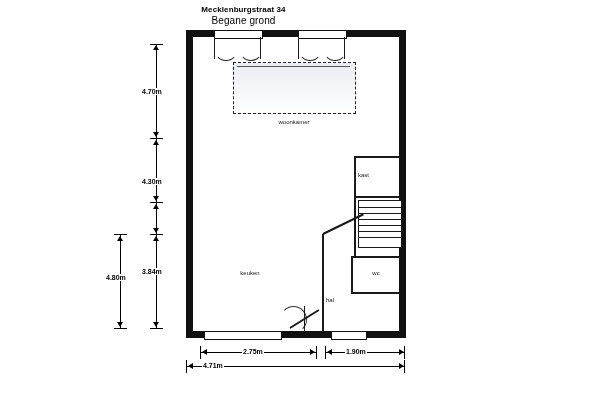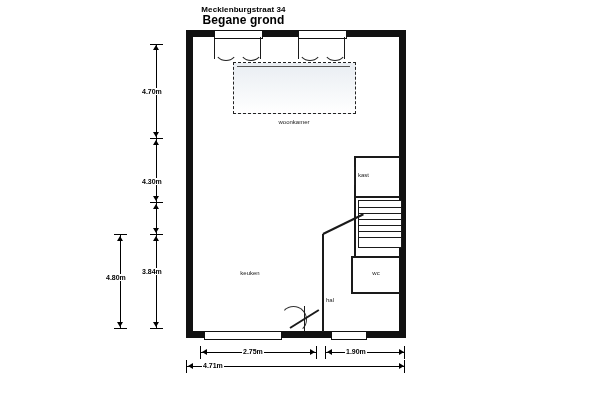--- a/index.html
+++ b/index.html
@@ -28,22 +28,22 @@
     width: 487px;
     text-align: center;
     line-height: 11px;
   }
   .title-line1 {
     font-size: 8px;
     font-weight: bold;
     letter-spacing: 0.1px;
   }
   .title-line2 {
-    font-size: 12px;
-    font-weight: bold;
+    font-size: 10px;
+    font-weight: normal;
     letter-spacing: 0.1px;
   }
   .footer {
     position: absolute;
     left: 0;
     top: 383px;
     width: 600px;
     text-align: center;
     font-size: 9px;
     font-weight: bold;

